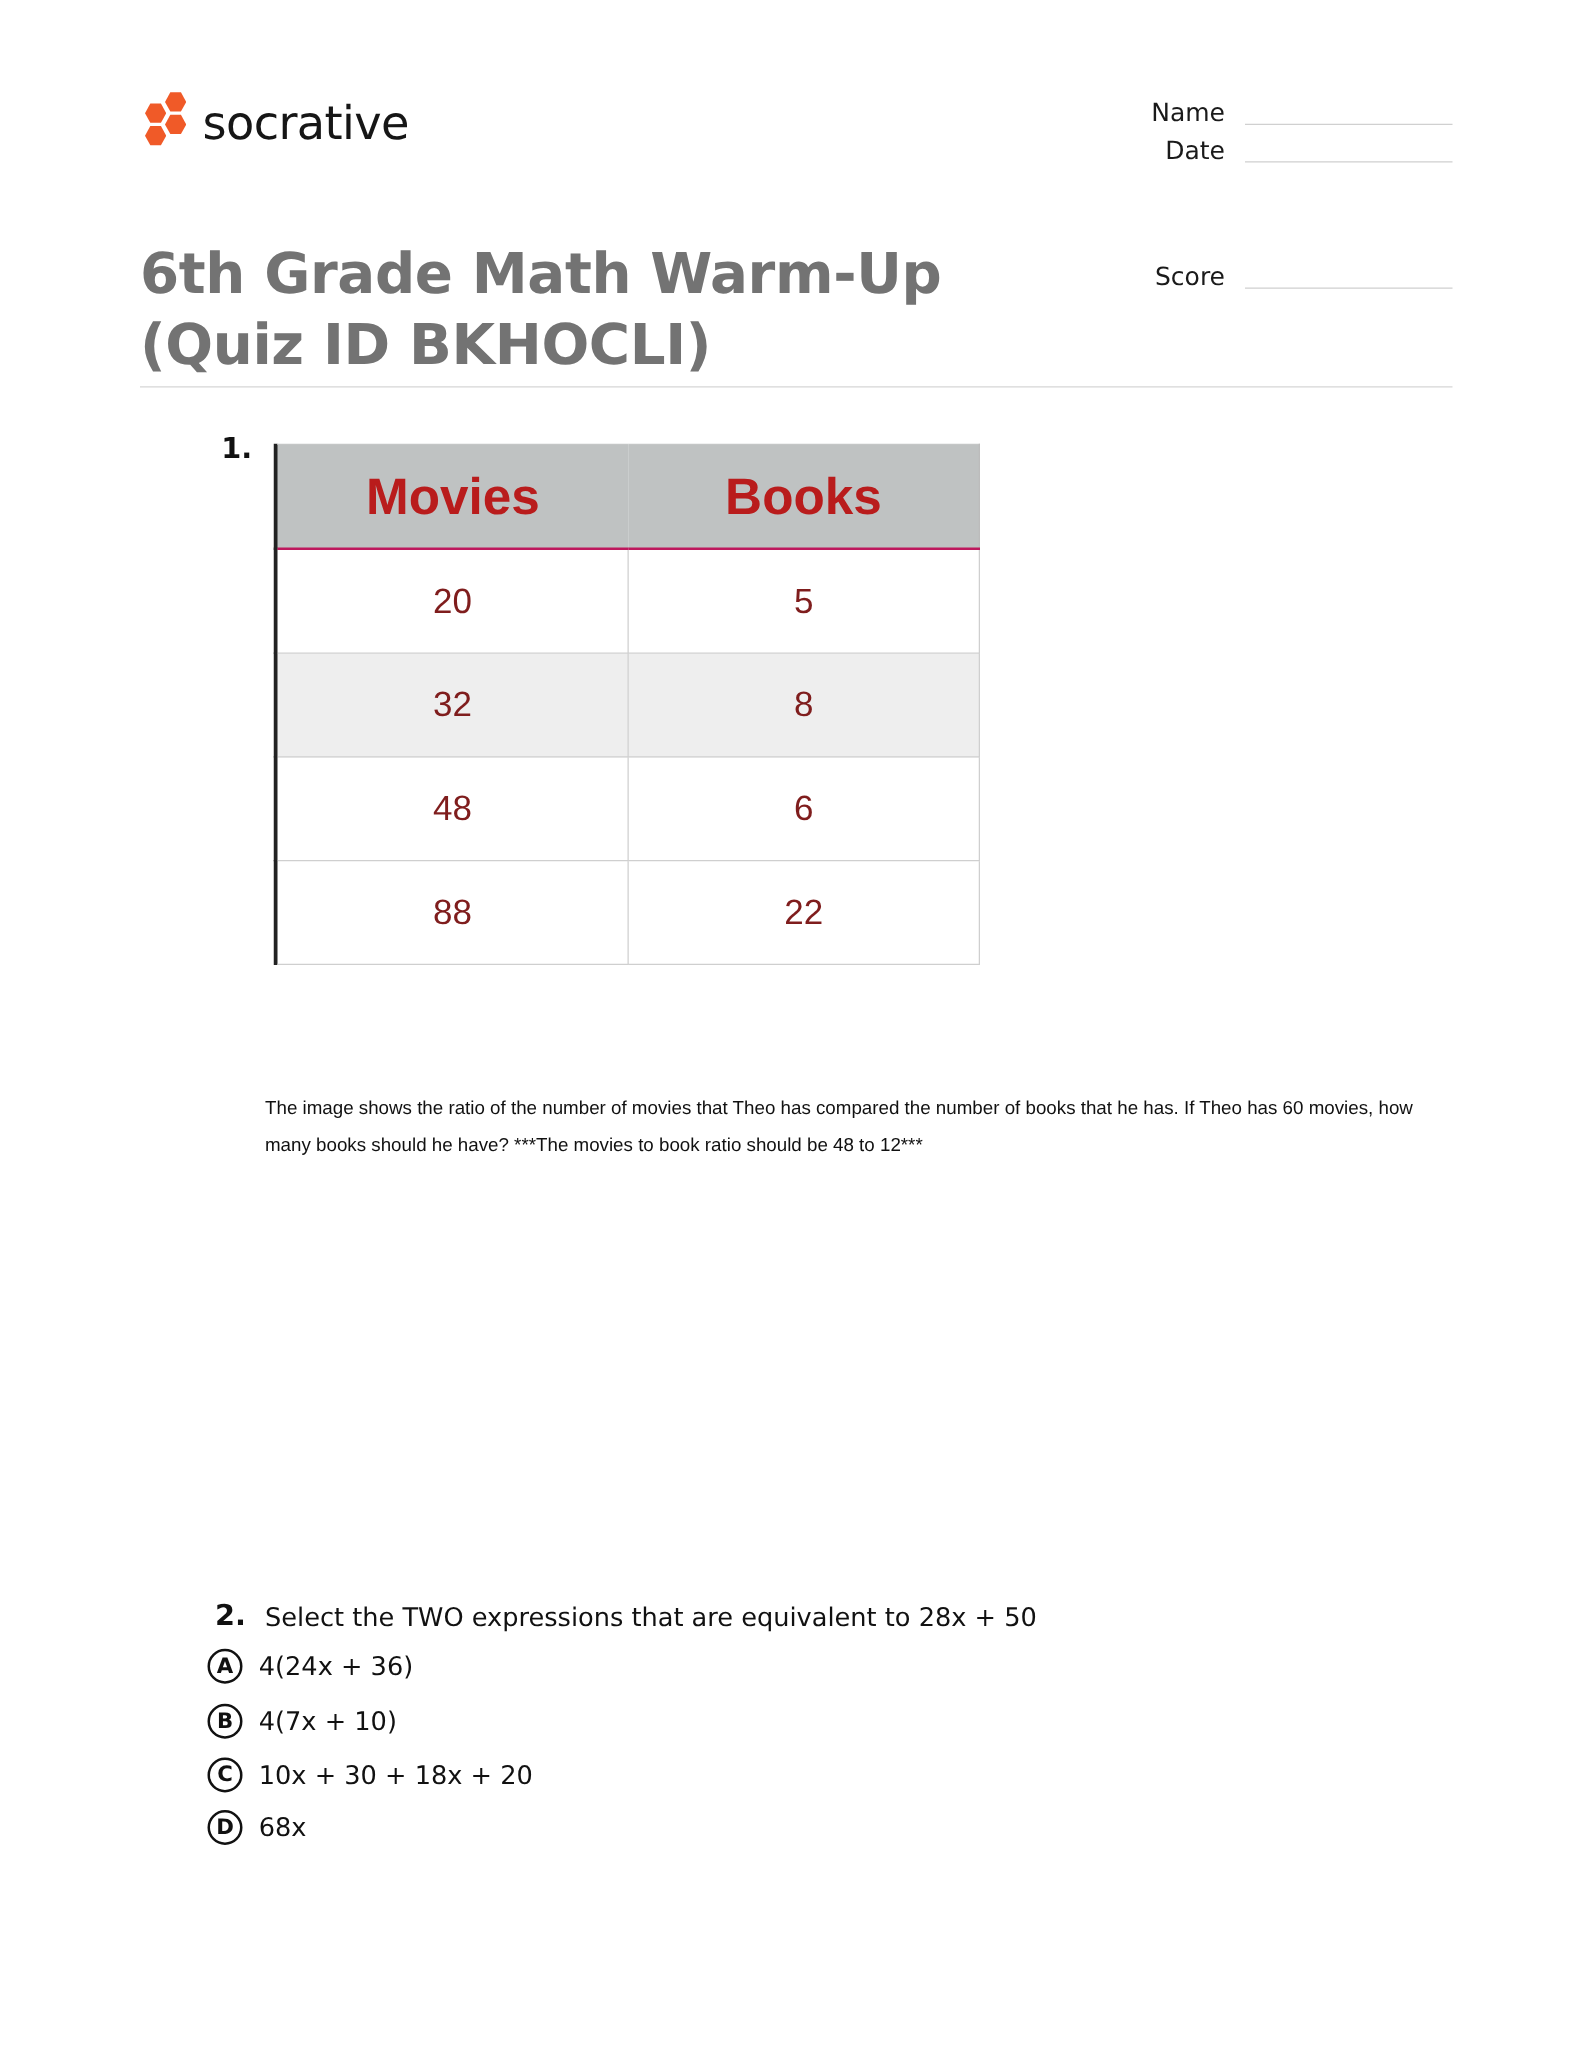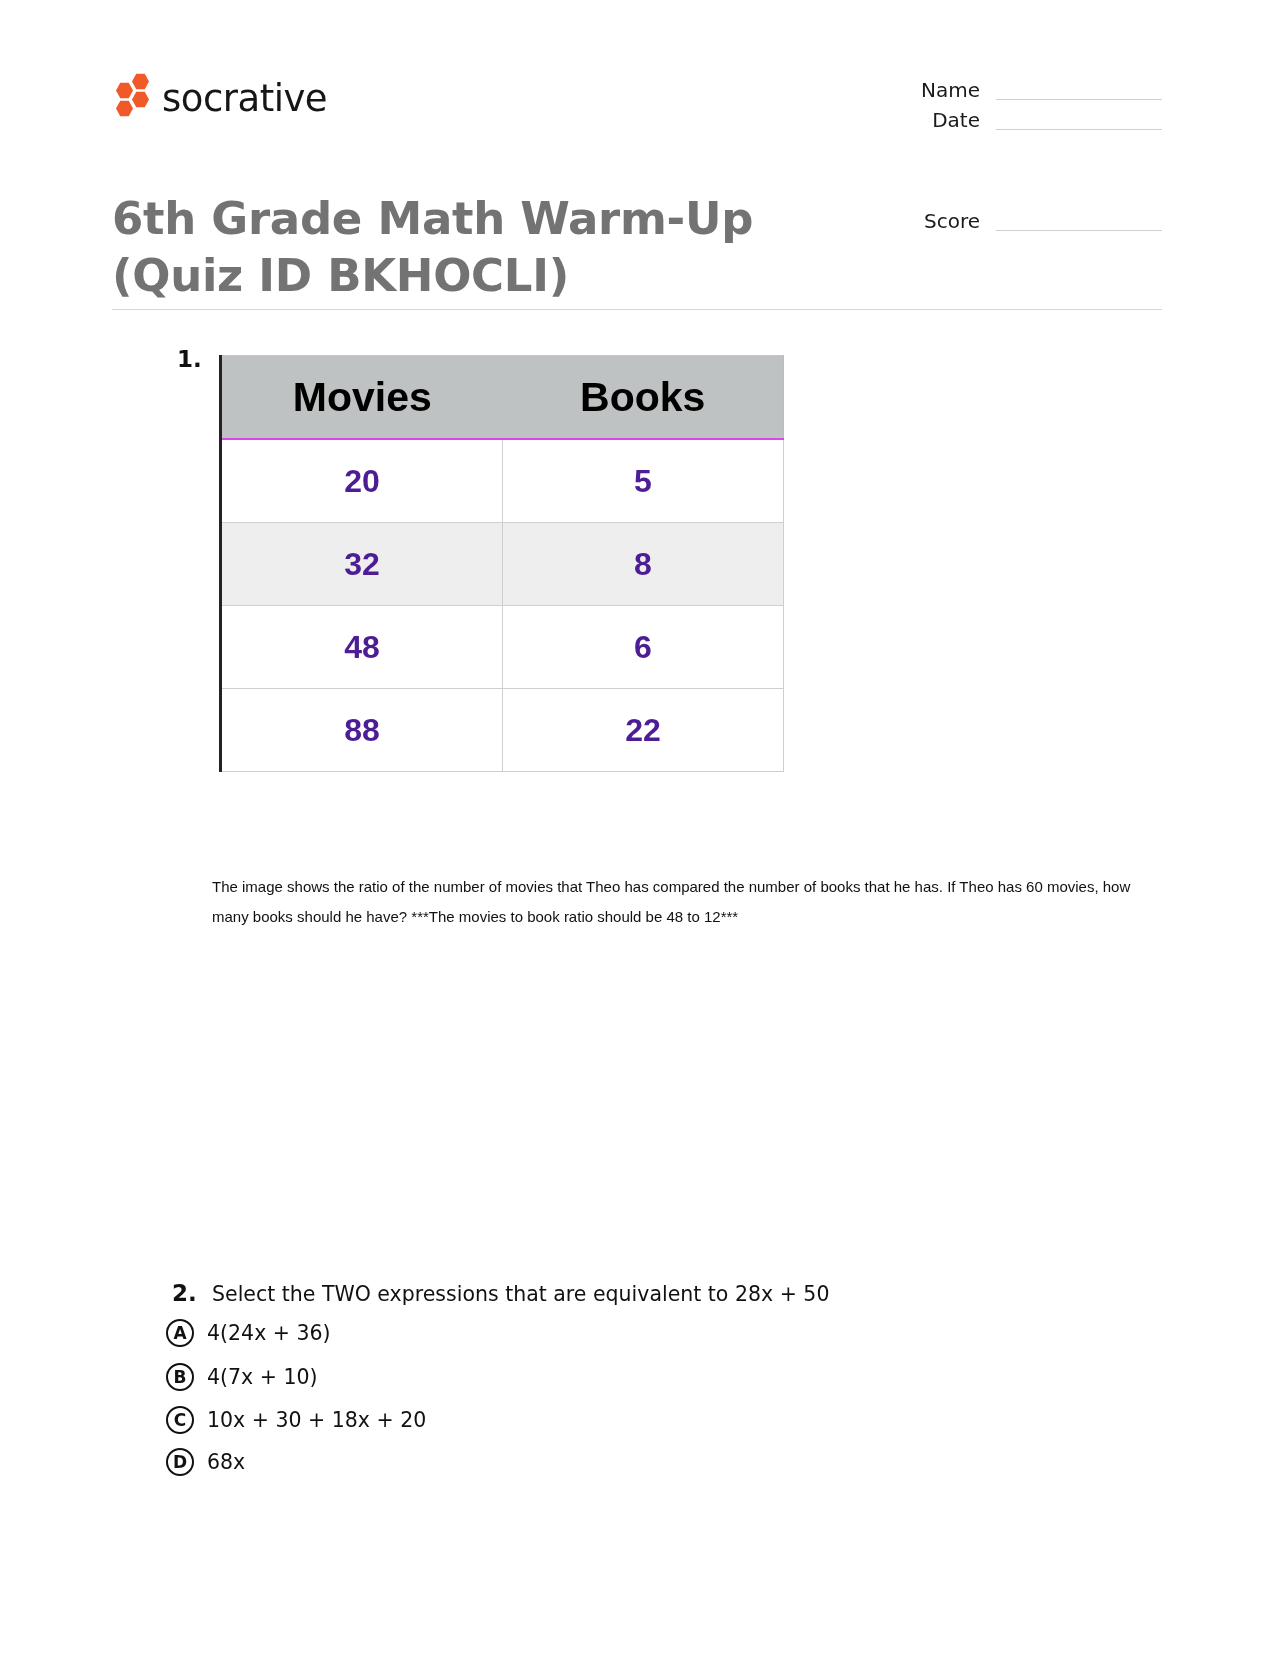--- a/index.html
+++ b/index.html
@@ -26,24 +26,24 @@
            letter-spacing: -0.3px; margin-top: 24px; }
 
   .divider { left: 112px; top: 309px; width: 1050px; height: 0; border-top: 1.5px solid #d6d6d6; }
 
   
   .q-num { font-family: "DejaVu Sans", sans-serif; font-weight: bold; font-size: 23px; color: #111; }
   .ratio-table { left: 219px; top: 355px; border-collapse: collapse; }
   .ratio-table { border-left: 3px solid #222222; }
   .ratio-table th, .ratio-table td { width: 280px; height: 82px; text-align: center;
        font-family: "Liberation Sans", sans-serif; padding: 0; }
-  .ratio-table th { background: #bfc2c2; font-size: 41px; font-weight: bold; color: #000000;
-       border-bottom: 2px solid #d946ef; border-top: 1px solid #c4c6c6; }
+  .ratio-table th { background: #bfc2c2; font-size: 41px; font-weight: bold; color: #b91c1c;
+       border-bottom: 2px solid #be185d; border-top: 1px solid #c4c6c6; }
   .ratio-table th:last-child { border-right: 1px solid #bcbcbc; }
-  .ratio-table td { font-size: 32px; color: #4c1d95; border: 1.5px solid #cfcfcf; font-weight: bold; }
+  .ratio-table td { font-size: 28px; color: #7f1d1d; border: 1.5px solid #cfcfcf; }
   .ratio-table td:first-child { border-left: none; }
   .ratio-table tr.alt td { background: #eeeeee; }
   .q-text { left: 212px; top: 872px; width: 940px; font-family: Liberation Sans, sans-serif;
             font-size: 15px; line-height: 29.5px; color: #111; }
 
   
   .q2-text { font-family: "DejaVu Sans", sans-serif; font-size: 20.5px; color: #111; }
   .option { left: 166px; display: flex; align-items: center; height: 34px; }
   .opt-circle { width: 28px; height: 28px; border: 2px solid #111; border-radius: 50%;
                 display: flex; align-items: center; justify-content: center;

